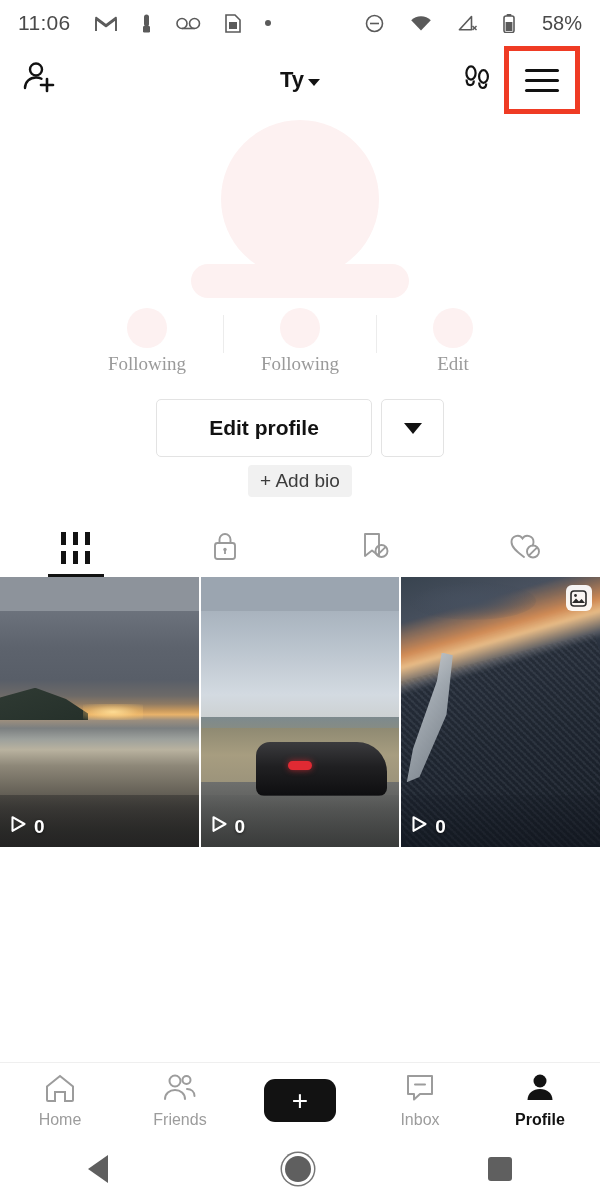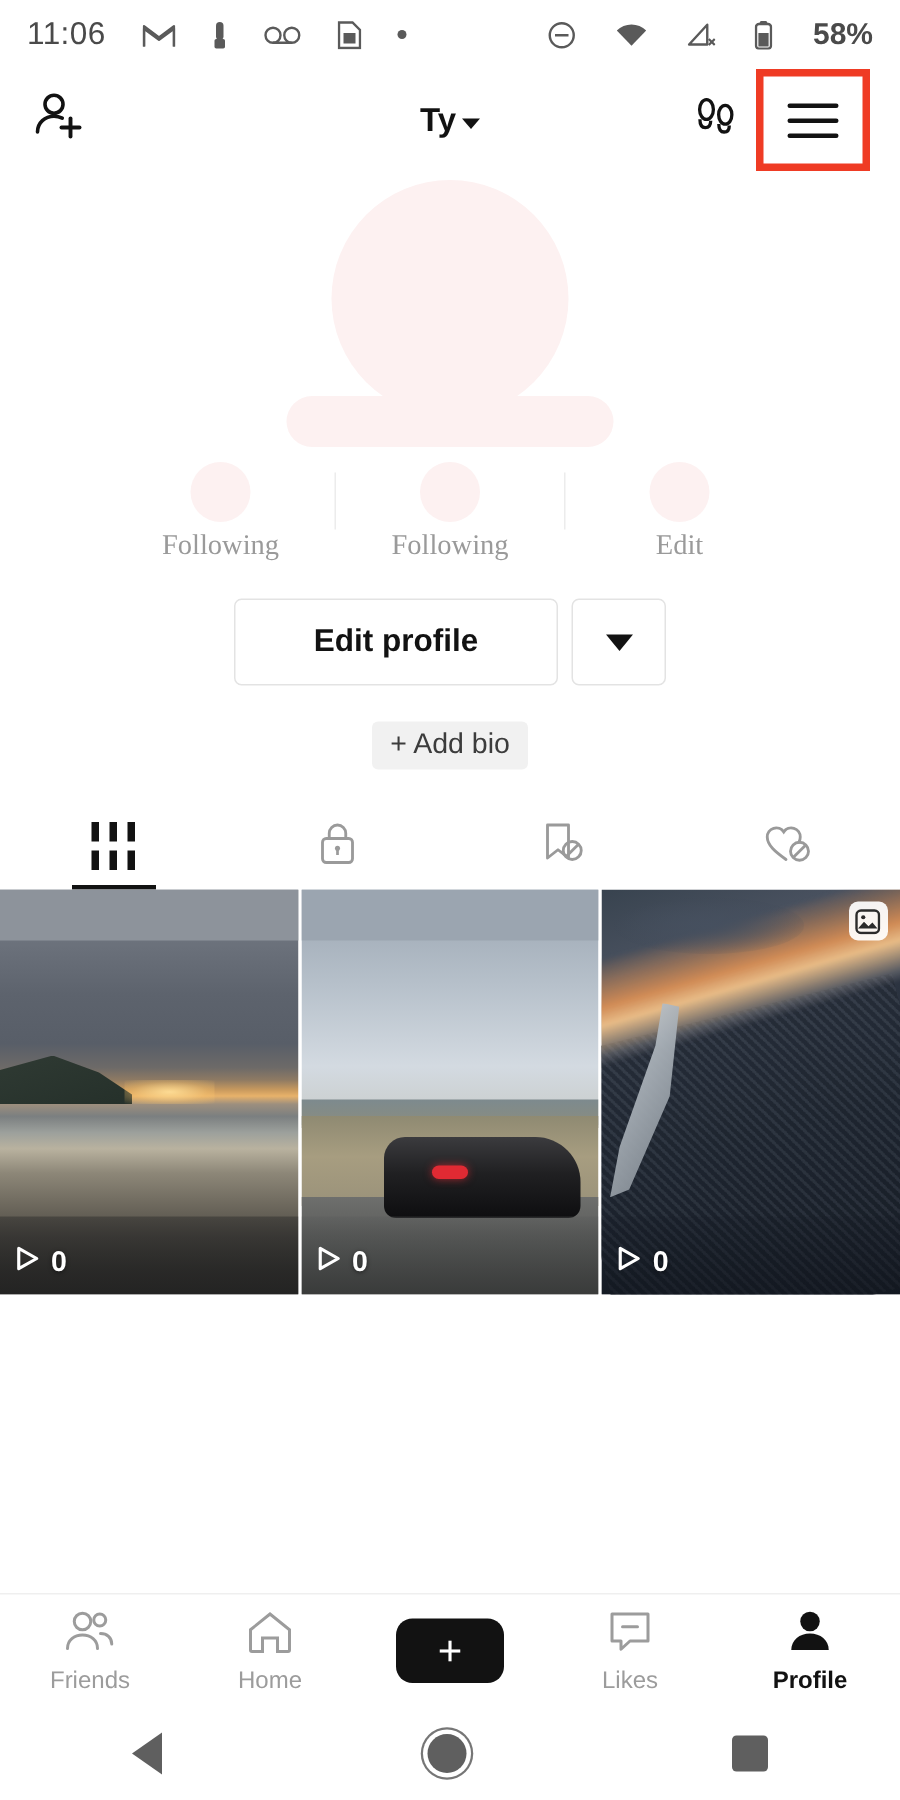--- a/index.html
+++ b/index.html
@@ -10,21 +10,21 @@
     overflow: hidden;
   }
   .phone { position: relative; width: 600px; height: 1200px; background: #fff; }
 
   
   .status-bar {
     height: 46px; display: flex; align-items: center;
     padding: 0 18px; color: #5a5a5a;
   }
   .status-left { display: flex; align-items: center; gap: 24px; }
-  .status-right { margin-left: auto; display: flex; align-items: center; gap: 26px; font-weight: bold; }
+  .status-right { margin-left: auto; display: flex; align-items: center; gap: 26px; }
   .clock { font-size: 21px; font-weight: 400; color: #4a4a4a; letter-spacing: .3px; }
   .sb-ico { display: inline-flex; align-items: center; justify-content: center; }
   .batt-pct { font-size: 20px; color: #4a4a4a; margin-left: 1px; }
   .dot-ico { width: 6px; height: 6px; border-radius: 50%; background: #5a5a5a; }
 
   
   .top-nav {
     height: 68px; display: flex; align-items: center;
     padding: 0 20px; position: relative;
   }
@@ -69,21 +69,21 @@
     display: flex; align-items: center; justify-content: center;
   }
   .btn-caret {
     width: 63px; height: 58px; border: 1px solid #e3e3e3; border-radius: 5px;
     background: #fff; display: flex; align-items: center; justify-content: center;
   }
   .caret {
     width: 0; height: 0; border-left: 9px solid transparent;
     border-right: 9px solid transparent; border-top: 11px solid #121212;
   }
-  .add-bio-wrap { display: flex; justify-content: center; margin-top: 24px; }
+  .add-bio-wrap { display: flex; justify-content: center; margin-top: 8px; }
   .add-bio {
     background: #f1f1f1; border-radius: 4px; padding: 5px 12px;
     font-size: 19px; color: #3c3c3c;
   }
 
   
   .tabs { display: flex; margin-top: 22px; position: relative; }
   .tab { flex: 1; height: 58px; display: flex; align-items: center; justify-content: center; }
   .tab-underline {
     position: absolute; bottom: 0; left: 48px; width: 56px; height: 3px; background: #121212;
@@ -477,53 +477,53 @@
         </span>
         <span>0</span>
       </div>
     </div>
 
   </div>
 
   <div class="bottom-nav">
     <div class="bn-item">
       <span>
+        <svg width="34" height="32" viewBox="0 0 34 32">
+          <path d="M4 14.5 17 4l13 10.5V28a1 1 0 0 1-1 1h-7v-9h-10v9H5a1 1 0 0 1-1-1z" fill="none" stroke="#9c9c9c" stroke-width="2"></path>
+        </svg>
+      </span>
+      <span class="bn-label">Home</span>
+    </div>
+
+    <div class="bn-item">
+      <span>
         <svg width="38" height="32" viewBox="0 0 38 32">
           <circle cx="14" cy="9" r="5.5" fill="none" stroke="#9c9c9c" stroke-width="2"></circle>
           <circle cx="25.5" cy="8" r="4" fill="none" stroke="#9c9c9c" stroke-width="2"></circle>
           <path d="M4 27c0-5.5 4.5-9 10-9s10 3.5 10 9" fill="none" stroke="#9c9c9c" stroke-width="2" stroke-linecap="round"></path>
           <path d="M26 17c4.3 0 7.5 2.8 7.5 7" fill="none" stroke="#9c9c9c" stroke-width="2" stroke-linecap="round"></path>
         </svg>
       </span>
       <span class="bn-label">Friends</span>
     </div>
 
     <div class="bn-item">
-      <span>
-        <svg width="34" height="32" viewBox="0 0 34 32">
-          <path d="M4 14.5 17 4l13 10.5V28a1 1 0 0 1-1 1h-7v-9h-10v9H5a1 1 0 0 1-1-1z" fill="none" stroke="#9c9c9c" stroke-width="2"></path>
-        </svg>
-      </span>
-      <span class="bn-label">Home</span>
-    </div>
-
-    <div class="bn-item">
       <div class="create-btn">
         <span class="plus-glyph">+</span>
       </div>
     </div>
 
     <div class="bn-item">
       <span>
         <svg width="32" height="32" viewBox="0 0 32 32">
           <path d="M4 4h24v18h-12l-6 5.5V22H4z" fill="none" stroke="#9c9c9c" stroke-width="2" stroke-linejoin="round"></path>
           <line x1="11" y1="12.5" x2="21" y2="12.5" stroke="#9c9c9c" stroke-width="2" stroke-linecap="round"></line>
         </svg>
       </span>
-      <span class="bn-label">Likes</span>
+      <span class="bn-label">Inbox</span>
     </div>
 
     <div class="bn-item active">
       <span>
         <svg width="32" height="32" viewBox="0 0 32 32">
           <circle cx="16" cy="9" r="6.5" fill="#121212"></circle>
           <path d="M3.5 28c0-6.6 5.6-11 12.5-11s12.5 4.4 12.5 11z" fill="#121212"></path>
         </svg>
       </span>
       <span class="bn-label">Profile</span>

